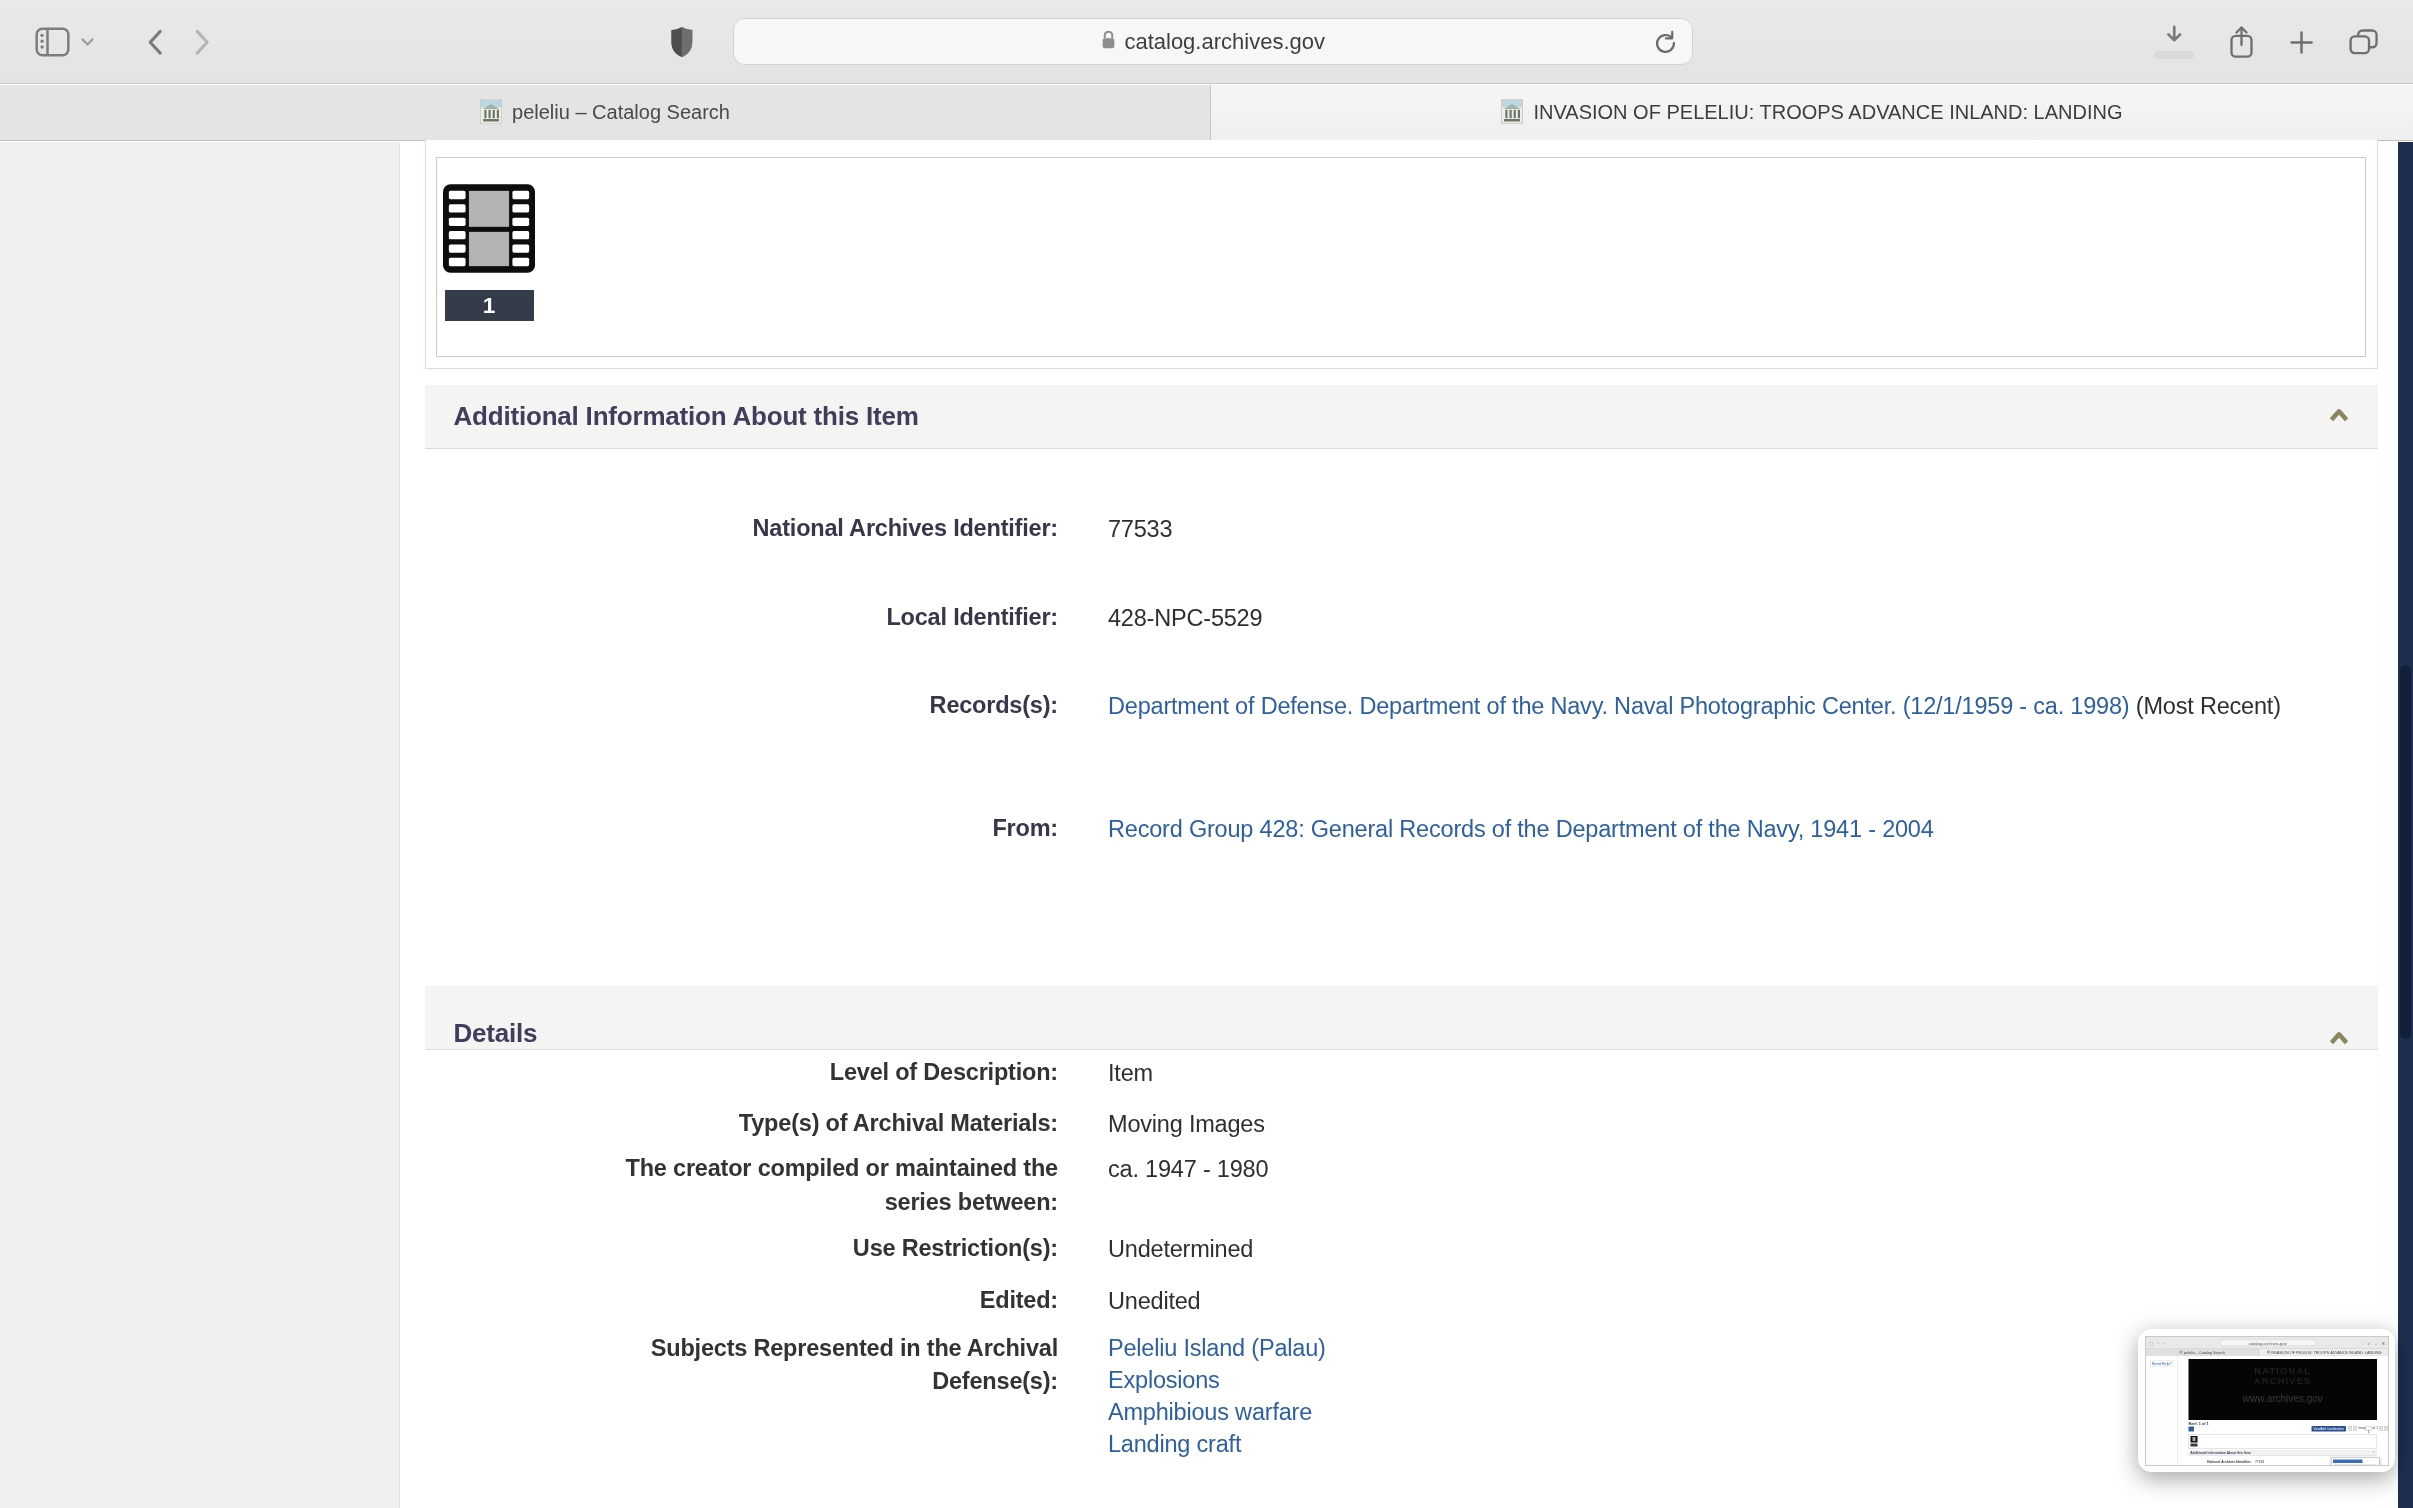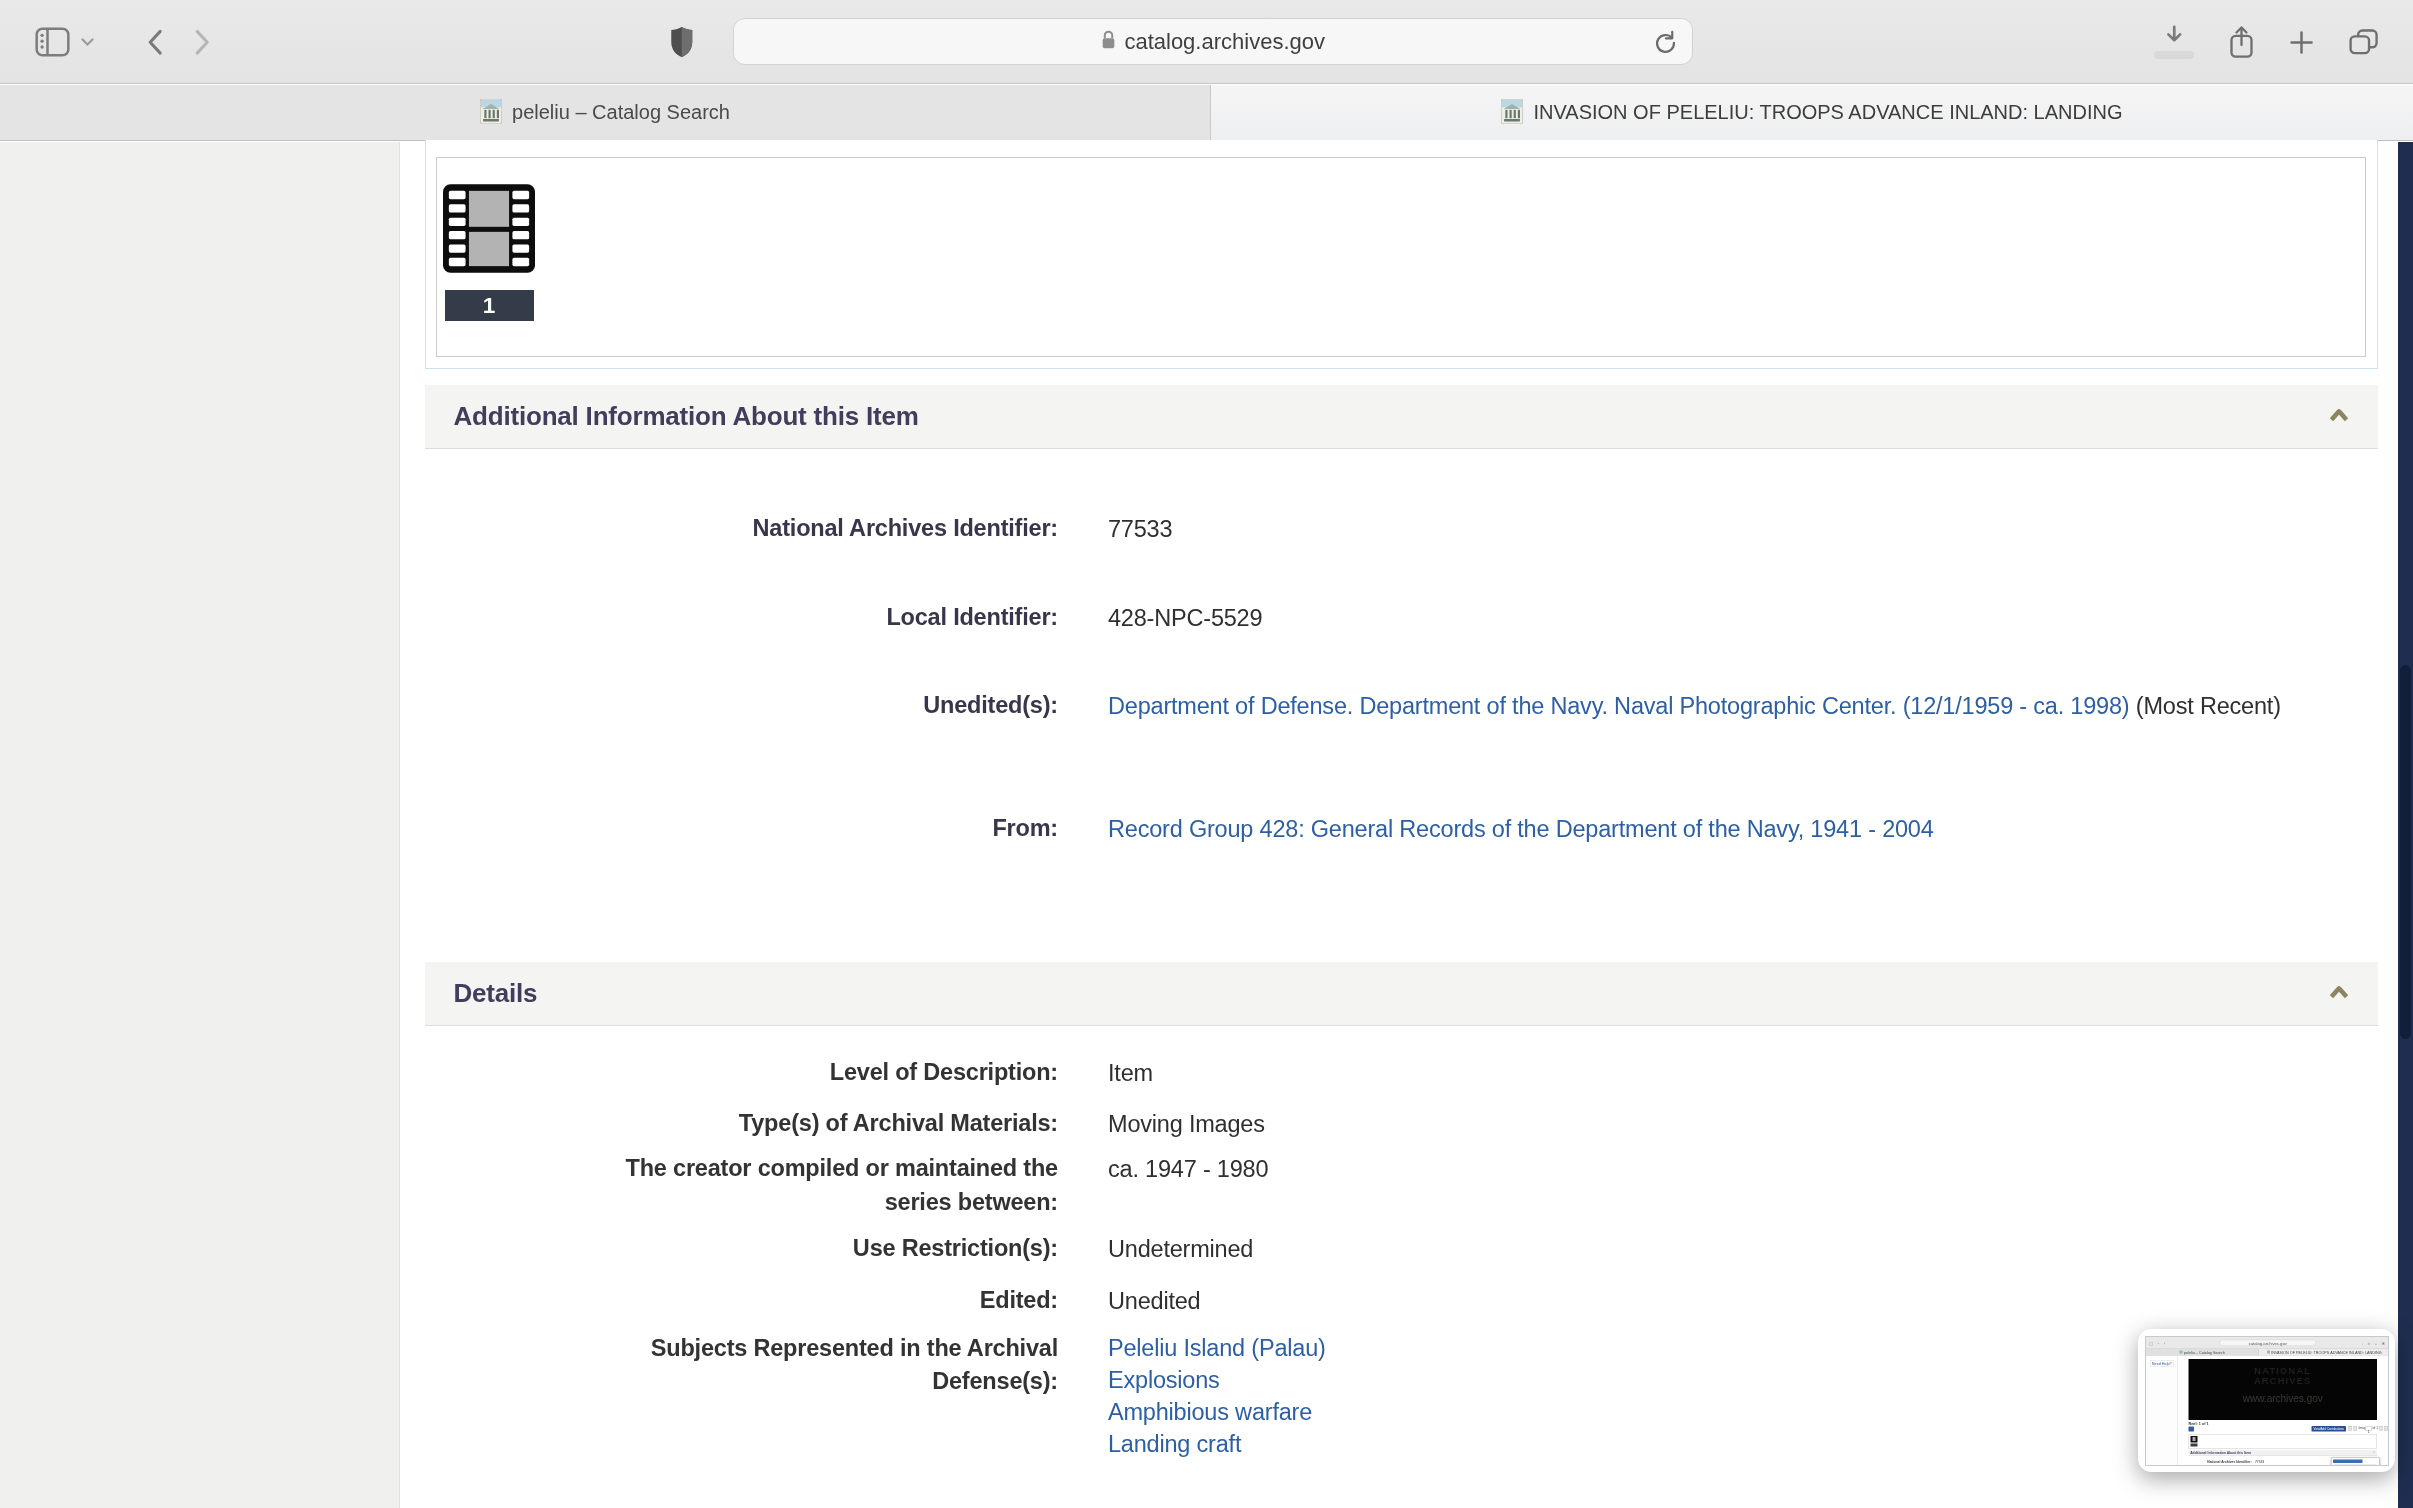--- a/index.html
+++ b/index.html
@@ -57,21 +57,21 @@
   .film-thumb { position:absolute; left:5.9px; top:26px; }
   .film-badge { position:absolute; left:7.5px; top:132px; width:89px; height:31px;
     background:#353c49; color:#fff; font-weight:bold; font-size:22.6px;
     display:flex; align-items:center; justify-content:center; }
 
   
   .secbar { position:absolute; left:25px; width:1953px; height:64px; background:#f4f4f3;
     border-bottom:1.7px solid #dcdcdb; display:flex; align-items:center;
     justify-content:space-between; padding:0 28.5px; }
   .secbar .sectitle { font-size:26px; font-weight:bold; color:#423d5c; letter-spacing:-0.2px; }
-  .sec1 { top:243px; } .sec2 { top:820px; }
+  .sec1 { top:243px; } .sec2 { top:844px;align-items:flex-end; }
 
   
   .mrow { position:absolute; }
   .lbl { position:absolute; left:34px; width:624px; text-align:right;
     font-size:23.5px; font-weight:bold; color:#38364a; letter-spacing:-0.2px; white-space:pre-line; line-height:34px; }
   .val { position:absolute; left:708px; width:1198px; font-size:23.5px; color:#2f2f2f;
     letter-spacing:-0.2px; line-height:37px; }
   .details-zone .lbl { color:#333333; }
   a.lnk { color:#2d5fa3; text-decoration:none; cursor:pointer; }
   .linklist { line-height:32px; }
@@ -298,21 +298,21 @@
 
     <div class="mrow" style="top:369px">
       <span class="lbl">National Archives Identifier:</span>
       <span class="val">77533</span>
     </div>
     <div class="mrow" style="top:458px">
       <span class="lbl">Local Identifier:</span>
       <span class="val">428-NPC-5529</span>
     </div>
     <div class="mrow" style="top:546px">
-      <span class="lbl">Unedited(s):</span>
+      <span class="lbl">Records(s):</span>
       <span class="val"><a class="lnk">Department of Defense. Department of the Navy. Naval Photographic Center. (12/1/1959 - ca. 1998)</a><span> (Most Recent)</span></span>
     </div>
     <div class="mrow" style="top:669px">
       <span class="lbl">From:</span>
       <span class="val" style="line-height:37px">
         <a class="lnk" style="display:block">Record Group 428: General Records of the Department of the Navy, 1941 - 2004</a>
       </span>
     </div>
 
     <div class="secbar sec2">

